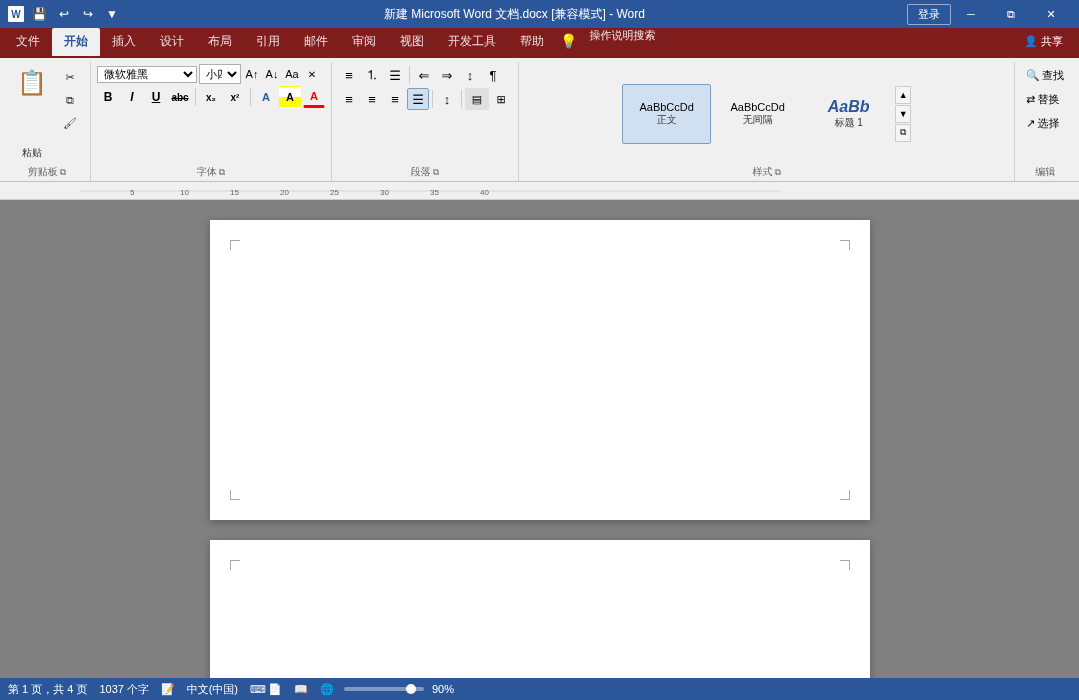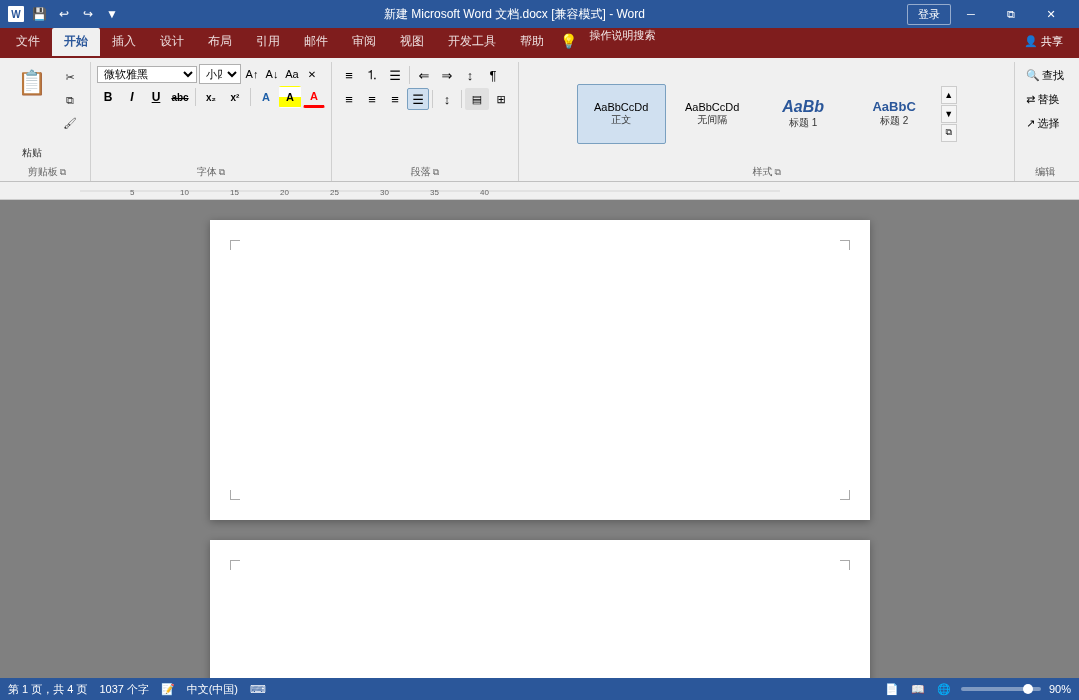--- a/index.html
+++ b/index.html
@@ -140,21 +140,20 @@
     .corner-br { position: absolute; bottom: 20px; right: 20px; width: 10px; height: 10px; border-bottom: 1px solid #aaa; border-right: 1px solid #aaa; }
 
     .doc-text { font-size: 14px; line-height: 2; color: #111; font-family: 'Microsoft YaHei', '微软雅黑', SimSun, serif; }
 
     
     .status-bar {
       background: #2b579a;
       height: 22px;
       display: flex;
       align-items: center;
-      justify-content: space-between;
       padding: 0 8px;
       color: white;
       font-size: 11px;
     }
     .status-left { display: flex; gap: 12px; align-items: center; }
     .status-right { display: flex; gap: 8px; align-items: center; }
     .zoom-slider { width: 80px; height: 4px; background: rgba(255,255,255,0.4); border-radius: 2px; position: relative; }
     .zoom-thumb { width: 10px; height: 10px; background: white; border-radius: 50%; position: absolute; top: -3px; right: 8px; }
     .view-btn { width: 18px; height: 18px; display: flex; align-items: center; justify-content: center; cursor: pointer; font-size: 11px; color: white; }
   </style>
@@ -297,24 +296,20 @@
         <div class="style-label">正文</div>
       </div>
       <div class="style-item">
         <div class="style-preview zhengwen">AaBbCcDd</div>
         <div class="style-label">无间隔</div>
       </div>
       <div class="style-item">
         <div class="style-preview biaoti1">AaBb</div>
         <div class="style-label">标题 1</div>
       </div>
-      <div class="style-item">
-        <div class="style-preview biaoti2">AaBbC</div>
-        <div class="style-label">标题 2</div>
-      </div>
       <div class="styles-scroll">
         <div class="scroll-arrow">▲</div>
         <div class="scroll-arrow">▼</div>
         <div class="scroll-arrow">⧉</div>
       </div>
     </div>
     <div class="rg-label-row">
       <span class="ribbon-group-label">样式</span>
       <span class="rg-expand">⧉</span>
     </div>

